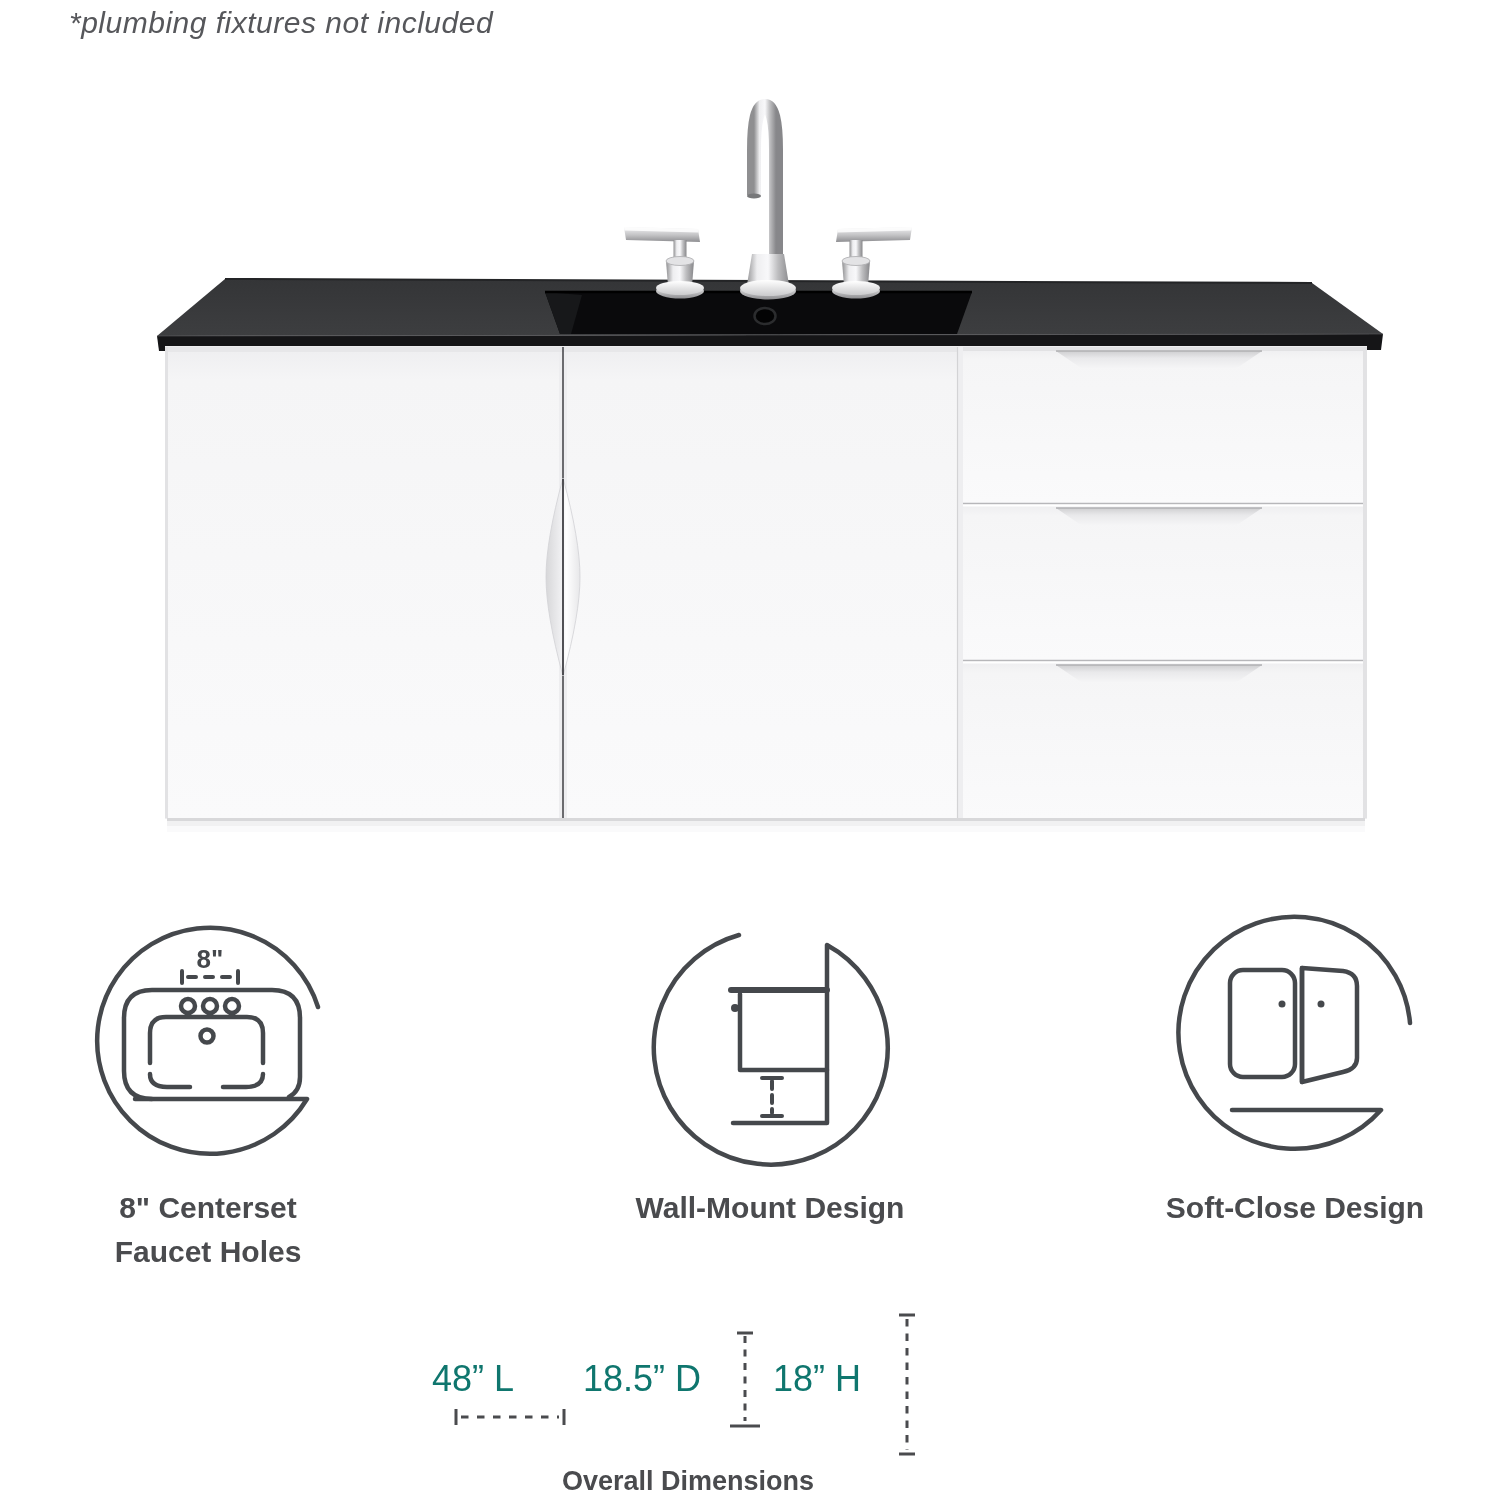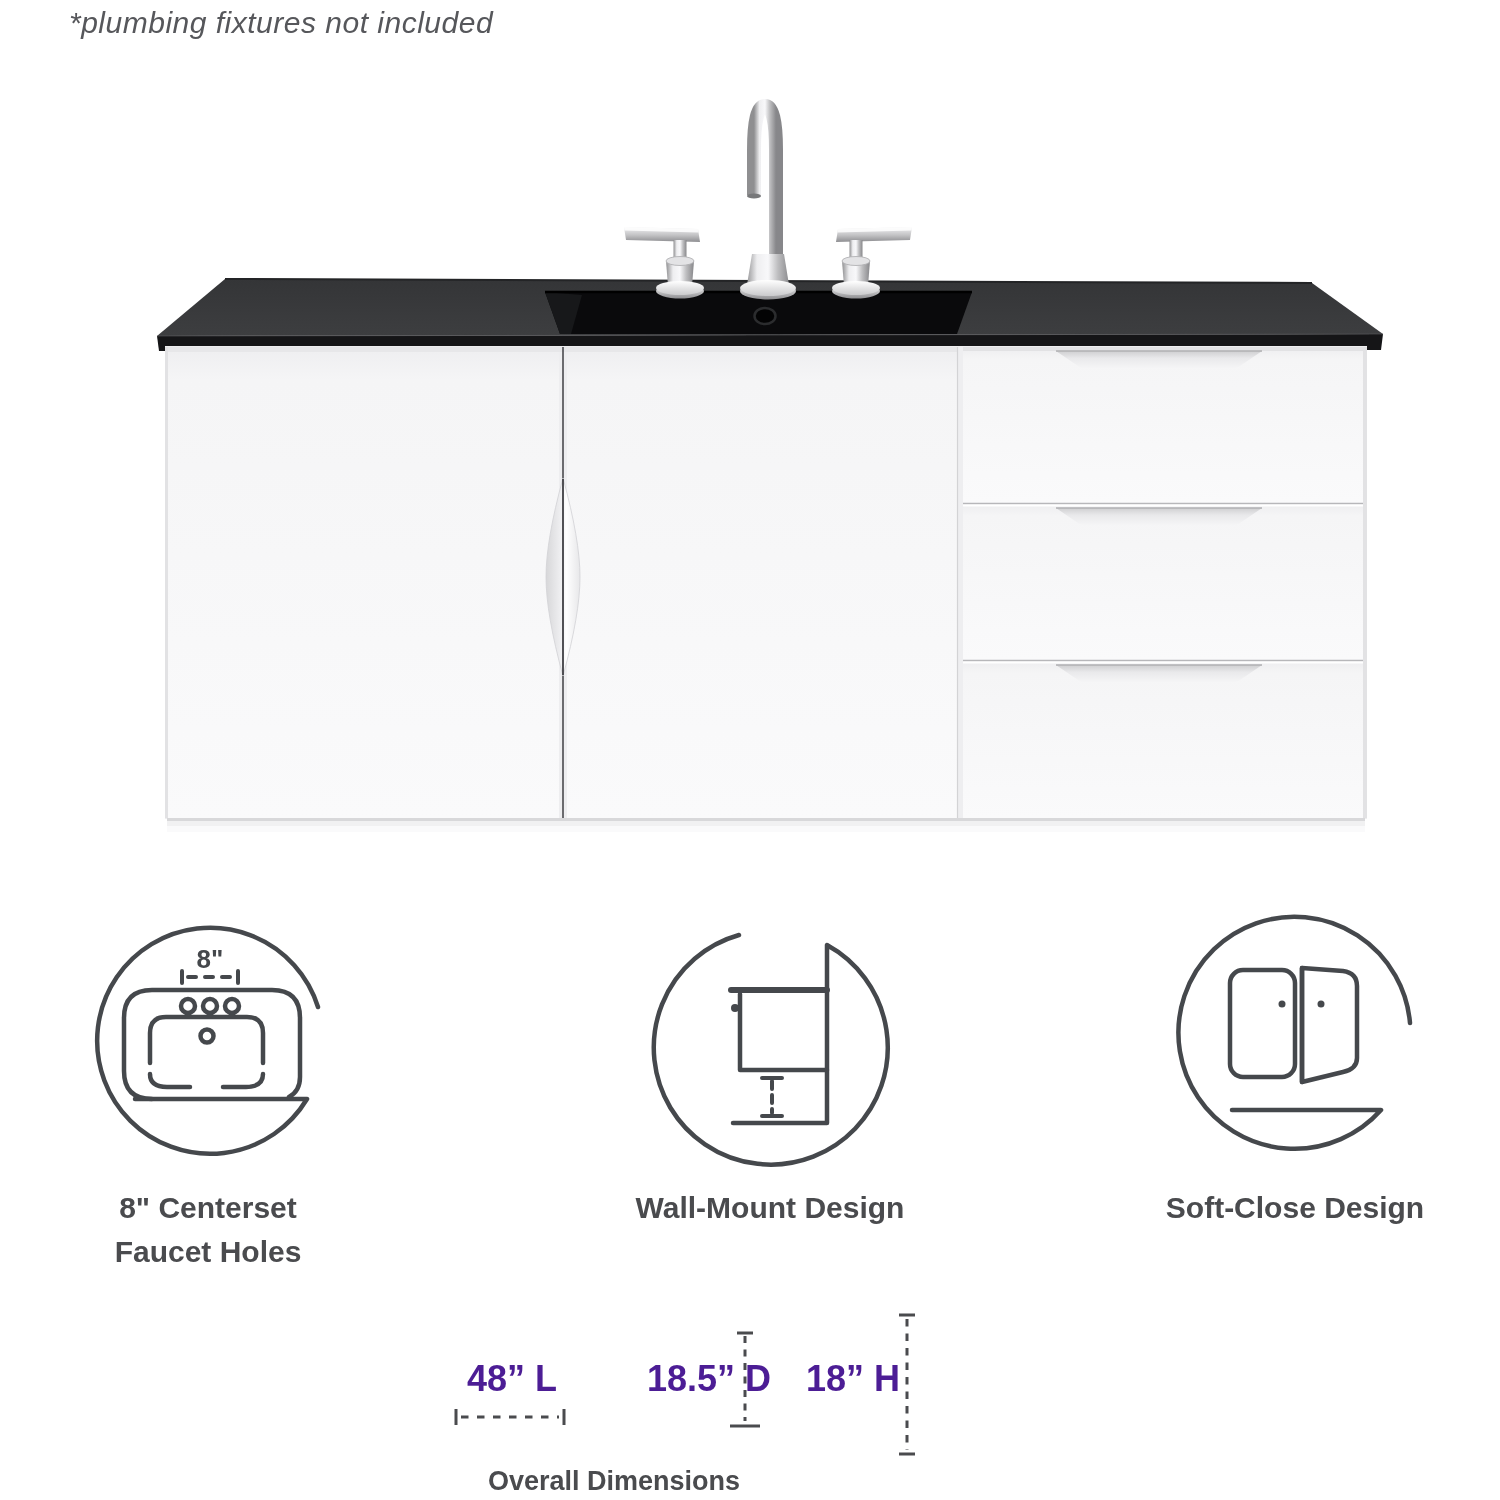--- a/index.html
+++ b/index.html
@@ -3,22 +3,22 @@
 <meta charset="utf-8">
 <style>
   html,body{margin:0;padding:0;background:#fff;}
   .canvas{position:relative;width:1500px;height:1500px;background:#ffffff;overflow:hidden;
           font-family:"Liberation Sans", sans-serif;}
   .abs{position:absolute;}
   .disclaimer{position:absolute;left:69px;top:6px;font-size:30px;font-weight:400;
               color:#56575b;letter-spacing:.5px;font-style:italic;}
   .feature-label{position:absolute;font-size:30px;font-weight:700;color:#4a4b4e;
                  text-align:center;line-height:44px;white-space:pre-line;}
-  .dim-label{position:absolute;font-size:36px;font-weight:700;color:#4c1d95;text-align:center;}
-  .dim-title{position:absolute;font-size:27px;font-weight:700;color:#4a4b4e;text-align:left;}
+  .dim-label{position:absolute;font-size:36px;font-weight:400;color:#0f766e;}
+  .dim-title{position:absolute;font-size:27px;font-weight:700;color:#4a4b4e;text-align:center;}
   svg{display:block;}
 </style>
 </head>
 <body>
 
 <div class="canvas">
 
   <div class="disclaimer">*plumbing fixtures not included</div>
 
   <svg class="abs" style="left:0;top:0" width="1500" height="900" viewBox="0 0 1500 900">
@@ -202,21 +202,21 @@
     <div class="feature-label" style="left:1115px;top:1186px;width:360px">Soft-Close Design</div>
   </div>
 
   <div class="dims">
     <div class="dim-label" style="left:432px;top:1358px;width:160px">48” L</div>
     <svg class="abs" style="left:452px;top:1406px" width="116" height="22" viewBox="0 0 116 22" stroke="#4a4b4e" stroke-width="3" fill="none">
       <path d="M 4 3 L 4 19 M 112 3 L 112 19"></path>
       <path d="M 9 11 L 107 11" stroke-dasharray="7.5 8.5"></path>
     </svg>
 
-    <div class="dim-label" style="left:619px;top:1358px;width:180px">18.5” D</div>
+    <div class="dim-label" style="left:583px;top:1358px;width:180px">18.5” D</div>
     <svg class="abs" style="left:727px;top:1331px" width="36" height="98" viewBox="0 0 36 98" stroke="#4a4b4e" stroke-width="3" fill="none">
       <path d="M 10 2 L 26 2"></path>
       <path d="M 18 5 L 18 90" stroke-dasharray="7 6.5"></path>
       <path d="M 3 95 L 33 95"></path>
     </svg>
 
     <div class="dim-label" style="left:773px;top:1358px;width:160px">18” H</div>
     <svg class="abs" style="left:889px;top:1313px" width="36" height="144" viewBox="0 0 36 144" stroke="#4a4b4e" stroke-width="3" fill="none">
       <path d="M 10 2 L 26 2 M 10 141 L 26 141"></path>
       <path d="M 18 6 L 18 137" stroke-dasharray="7.5 7"></path>

